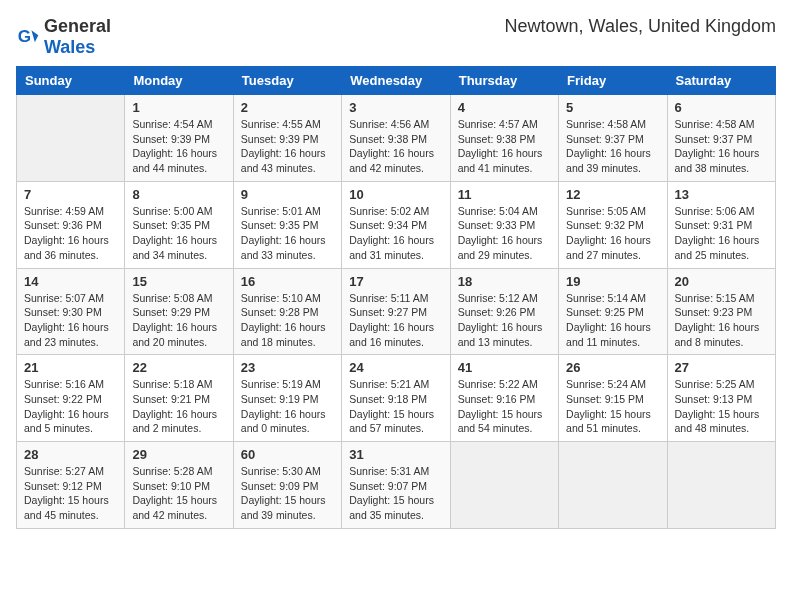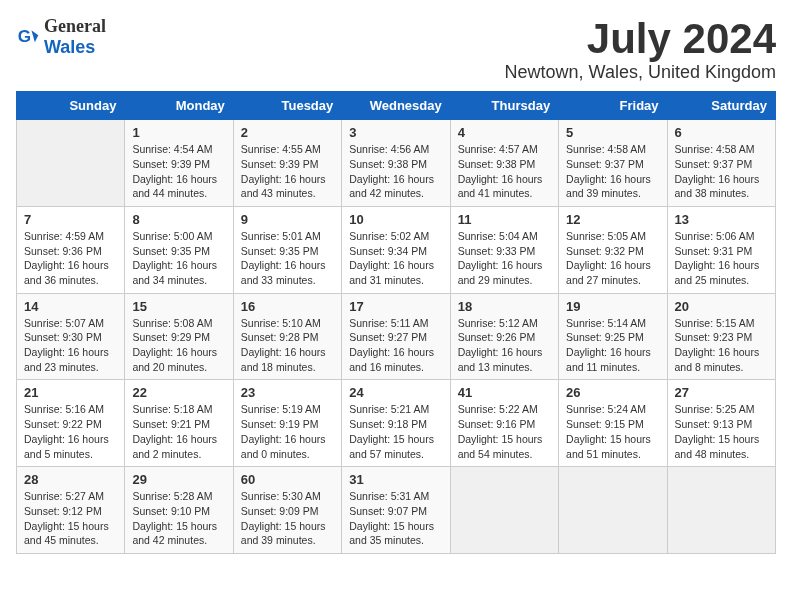--- a/index.html
+++ b/index.html
@@ -18,21 +18,20 @@
     }
     .logo {
       display: flex;
       align-items: center;
       gap: 4px;
     }
     .logo-text-general {
       font-size: 18px;
       font-weight: bold;
       color: #333;
-      font-family: Liberation Serif, serif;
     }
     .logo-text-blue {
       font-size: 18px;
       font-weight: bold;
       color: #1565c0;
     }
     .logo-icon {
       width: 24px;
       height: 24px;
     }
@@ -50,21 +49,21 @@
       color: #333;
       font-weight: normal;
     }
     table {
       width: 100%;
       border-collapse: collapse;
     }
     thead tr th {
       background-color: #1565c0;
       color: #fff;
-      text-align: right;
+      text-align: left;
       padding: 6px 8px;
       font-size: 13px;
       font-weight: bold;
       border: 1px solid #1565c0;
     }
     tbody tr td {
       border: 1px solid #ccc;
       vertical-align: top;
       padding: 5px 7px;
       width: 108px;
@@ -100,21 +99,20 @@
     <svg class="logo-icon" viewBox="0 0 28 28">
       <text x="2" y="20" font-size="20" fill="#1565c0" font-family="Arial" font-weight="bold">G</text>
       <polygon points="18,6 26,12 22,20" fill="#1565c0"></polygon>
     </svg>
     <div>
       <span class="logo-text-general">General</span><br>
       <span class="logo-text-blue">Wales</span>
     </div>
   </div>
   <div class="title-area">
-    <div class="month-title">July 2024</div>
     <div class="location-title">Newtown, Wales, United Kingdom</div>
   </div>
 </div>
 
 <table>
   <thead>
     <tr>
     <th>Sunday</th>
         <th>Monday</th>
         <th>Tuesday</th>

